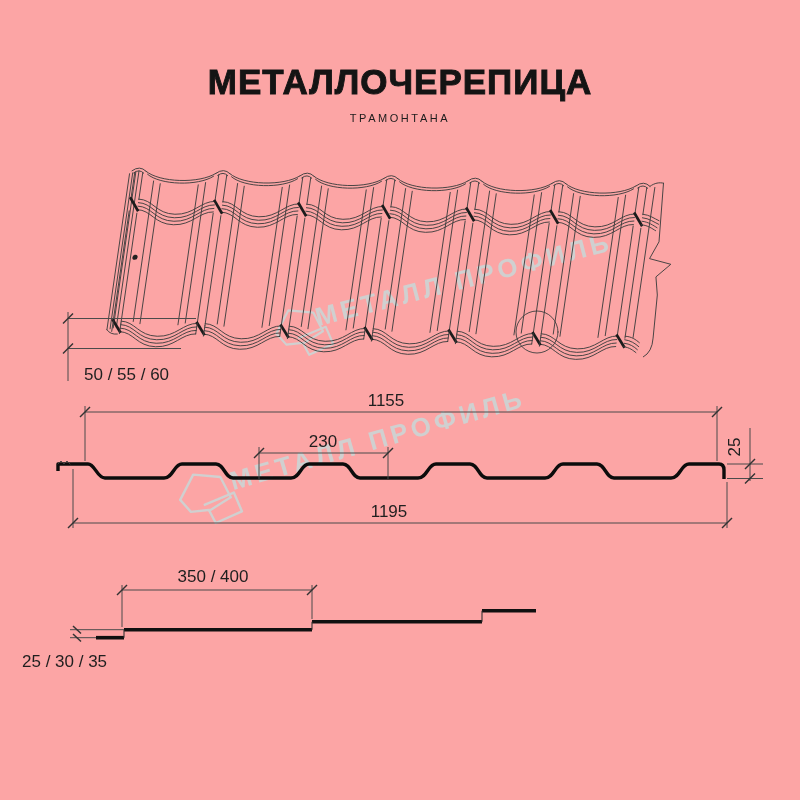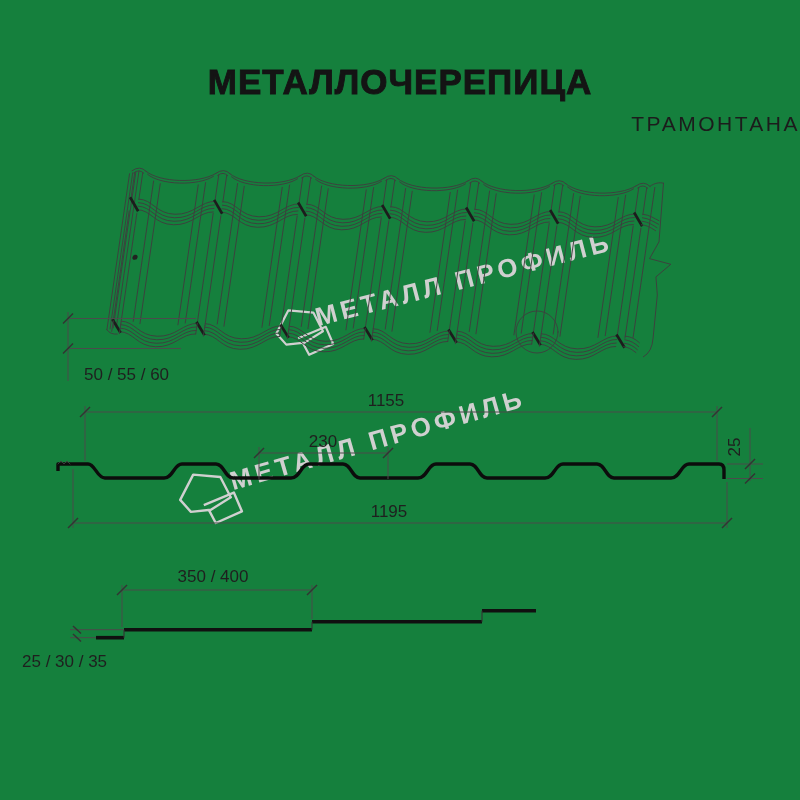--- a/index.html
+++ b/index.html
@@ -1,22 +1,22 @@
 <!DOCTYPE html>
 <html><head>
 <meta charset="utf-8">
 <style>
   html,body{margin:0;padding:0;background:#fff;}
-  .stage{position:relative;width:800px;height:800px;background:#15803d;overflow:hidden;
+  .stage{position:relative;width:800px;height:800px;background:#fca5a5;overflow:hidden;
          font-family:"Liberation Sans",sans-serif;}
   .title{position:absolute;left:0;right:0;top:62px;text-align:center;
          font-size:35px;font-weight:bold;letter-spacing:1px;color:#141414;
          -webkit-text-stroke:0.9px #141414;}
-  .subtitle{position:absolute;left:0;right:0;top:112px;text-align:right;
-         font-size:21px;font-weight:normal;letter-spacing:2.5px;color:#1c1c1c;}
+  .subtitle{position:absolute;left:0;right:0;top:112px;text-align:center;
+         font-size:11px;font-weight:normal;letter-spacing:2.5px;color:#1c1c1c;}
   svg{position:absolute;left:0;top:0;}
   .ln{stroke:#3e3e3e;stroke-width:0.9;fill:none;stroke-linecap:round;}
   .dk{stroke:#1c1c1c;stroke-width:2.6;fill:none;}
   .dim{stroke:#4b4b4b;stroke-width:1;fill:none;}
   .tick{stroke:#333;stroke-width:1.5;fill:none;}
   .profile{stroke:#0c0c0c;stroke-width:3.4;fill:none;stroke-linejoin:round;}
   .thick{stroke:#101010;stroke-width:3.6;fill:none;}
   .thinv{stroke:#333;stroke-width:1.1;fill:none;}
   .dimlab{font-family:"Liberation Sans",sans-serif;font-size:17px;fill:#1f1f1f;}
   .wmtext{font-family:"Liberation Sans",sans-serif;font-weight:bold;font-size:26px;

